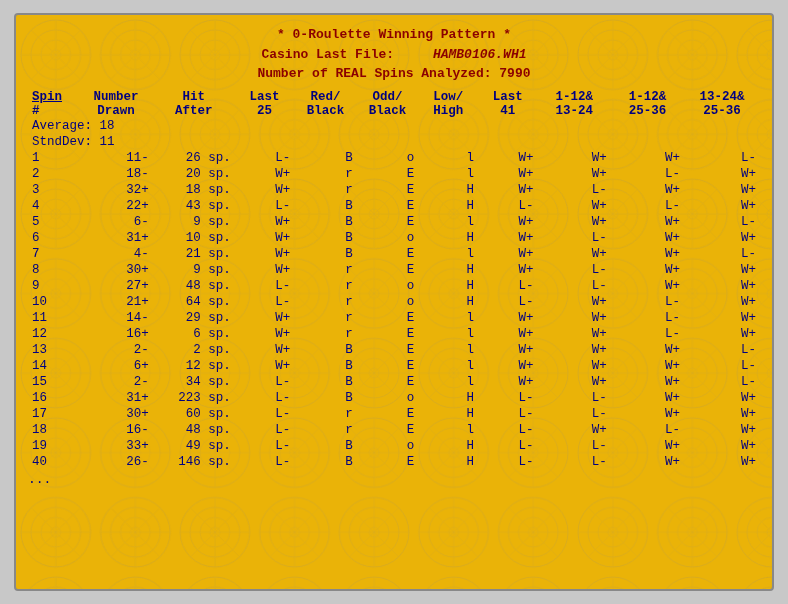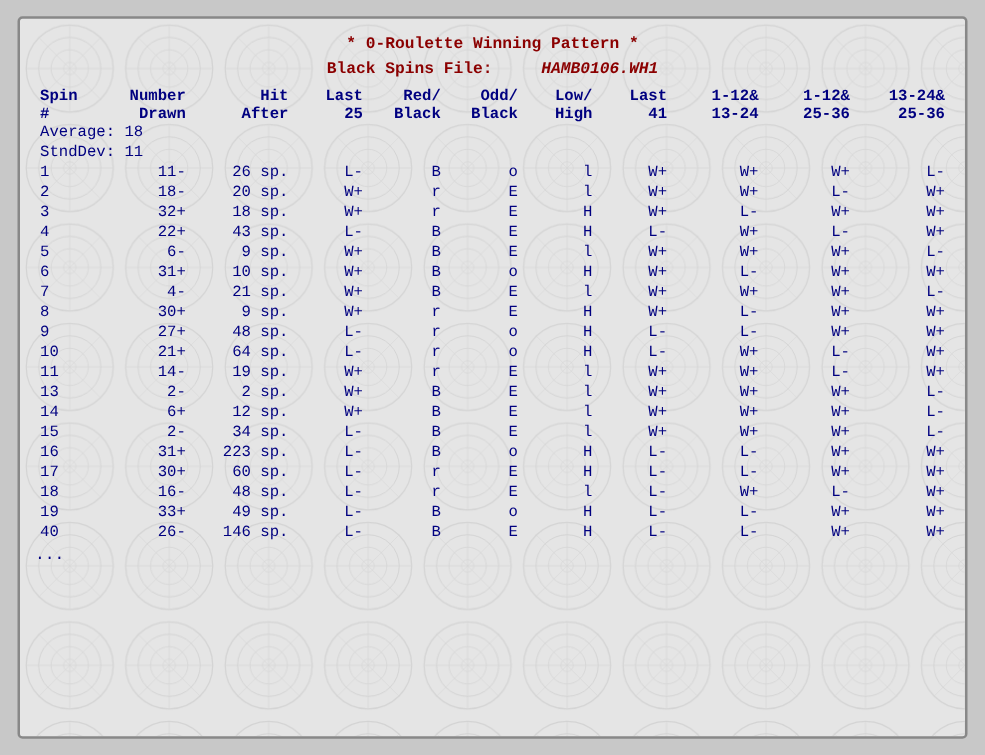--- a/index.html
+++ b/index.html
@@ -10,21 +10,21 @@
       font-family: 'Courier New', Courier, monospace;
       font-size: 13px;
       color: #000;
       display: flex;
       align-items: center;
       justify-content: center;
     }
     .main-panel {
       width: 760px;
       height: 578px;
-      background: #e5e5e5;
+      background: #eab308;
       border: 2px solid #888;
       border-radius: 4px;
       position: relative;
       overflow: hidden;
       padding: 10px 12px 10px 12px;
     }
     
     .bg-pattern {
       position: absolute;
       top: 0; left: 0; right: 0; bottom: 0;
@@ -44,39 +44,39 @@
       line-height: 1.5;
     }
     .data-table {
       width: 100%;
       border-collapse: collapse;
       font-size: 12.5px;
       color: #000080;
       margin-top: 6px;
     }
     .data-table th {
-      text-align: right;
+      text-align: center;
       padding: 0 4px;
       font-weight: bold;
       color: #000080;
       white-space: nowrap;
     }
     .data-table th.left-align {
       text-align: left;
     }
     .data-table td {
       text-align: right;
       padding: 1px 4px;
       white-space: nowrap;
       color: #000080;
     }
     .data-table td.left-align {
       text-align: left;
     }
-    .col-spin { width: 36px; }
+    .col-spin { width: 36px; text-decoration: underline; }
     .col-number { width: 54px; }
     .col-hit { width: 54px; }
     .col-last25 { width: 44px; }
     .col-redblack { width: 46px; }
     .col-oddeven { width: 44px; }
     .col-lowhigh { width: 44px; }
     .col-last41 { width: 44px; }
     .col-1_12_13_24 { width: 54px; }
     .col-1_12_25_36 { width: 54px; }
     .col-13_24_25_36 { width: 56px; }
@@ -108,22 +108,23 @@
         <line x1="65" y1="15" x2="15" y2="65" stroke="#888" stroke-width="0.4"></line>
       </pattern>
     </defs>
     <rect width="760" height="578" fill="url(#roulette-pattern)"></rect>
   </svg>
 
   <div class="content">
     <div class="header">
       <div>* 0-Roulette Winning Pattern *</div>
       <div>
-        <span>Black Spins File: </span><span style="font-style:italic;margin-left:31px;">HAMB0106.WH1</span>
+        <span>Casino Last File: </span><span style="font-style:italic;margin-left:31px;">HAMB0106.WH1</span>
       </div>
+      <div>Number of REAL Spins Analyzed: 7990</div>
     </div>
 
     <table class="data-table">
       <thead>
         <tr>
           <th class="left-align col-spin">Spin</th>
           <th class="col-number">Number</th>
           <th class="col-hit">Hit</th>
           <th class="col-last25">Last</th>
           <th class="col-redblack">Red/</th>
@@ -283,21 +284,34 @@
     <td>o</td>
     <td>H</td>
     <td>L-</td>
     <td>W+</td>
     <td>L-</td>
     <td>W+</td>
   </tr>
           <tr>
     <td class="left-align">11</td>
     <td>14-</td>
-    <td>19 sp.</td>
+    <td>29 sp.</td>
+    <td>W+</td>
+    <td>r</td>
+    <td>E</td>
+    <td>l</td>
+    <td>W+</td>
+    <td>W+</td>
+    <td>L-</td>
+    <td>W+</td>
+  </tr>
+          <tr>
+    <td class="left-align">12</td>
+    <td>16+</td>
+    <td>6 sp.</td>
     <td>W+</td>
     <td>r</td>
     <td>E</td>
     <td>l</td>
     <td>W+</td>
     <td>W+</td>
     <td>L-</td>
     <td>W+</td>
   </tr>
           <tr>

